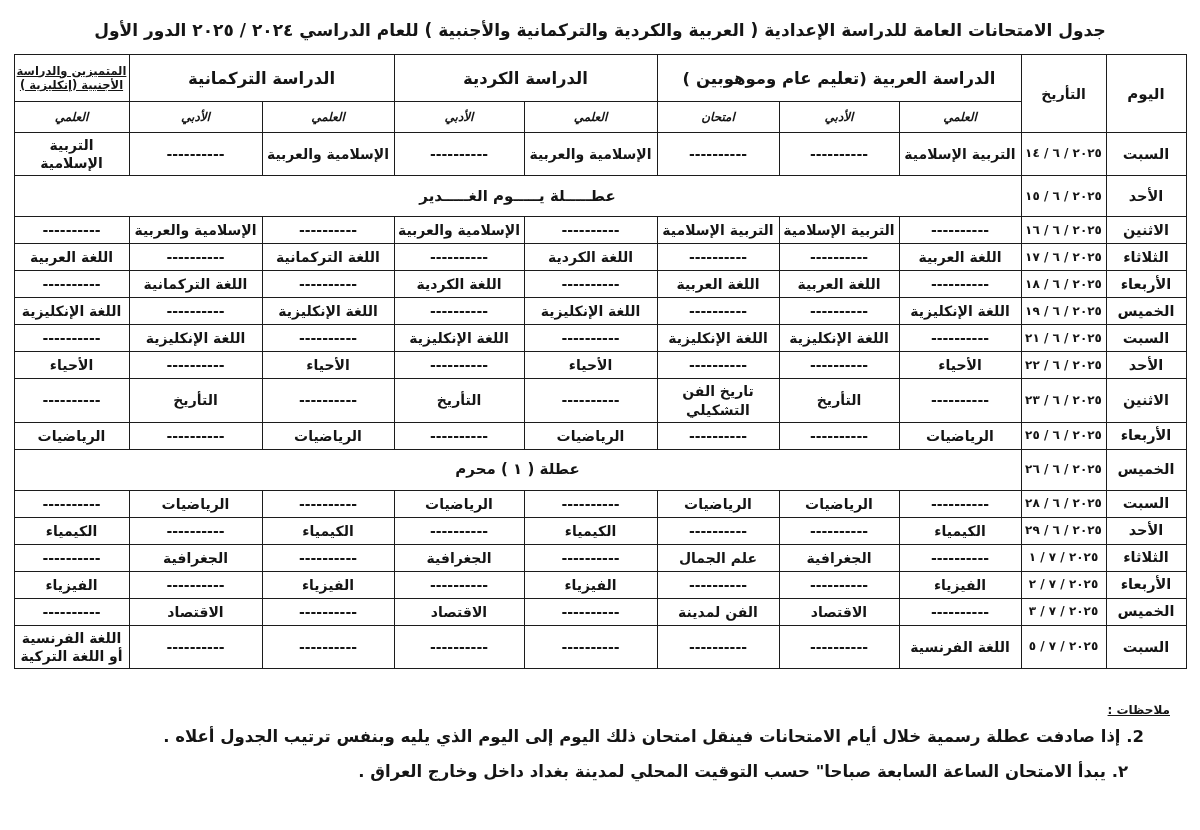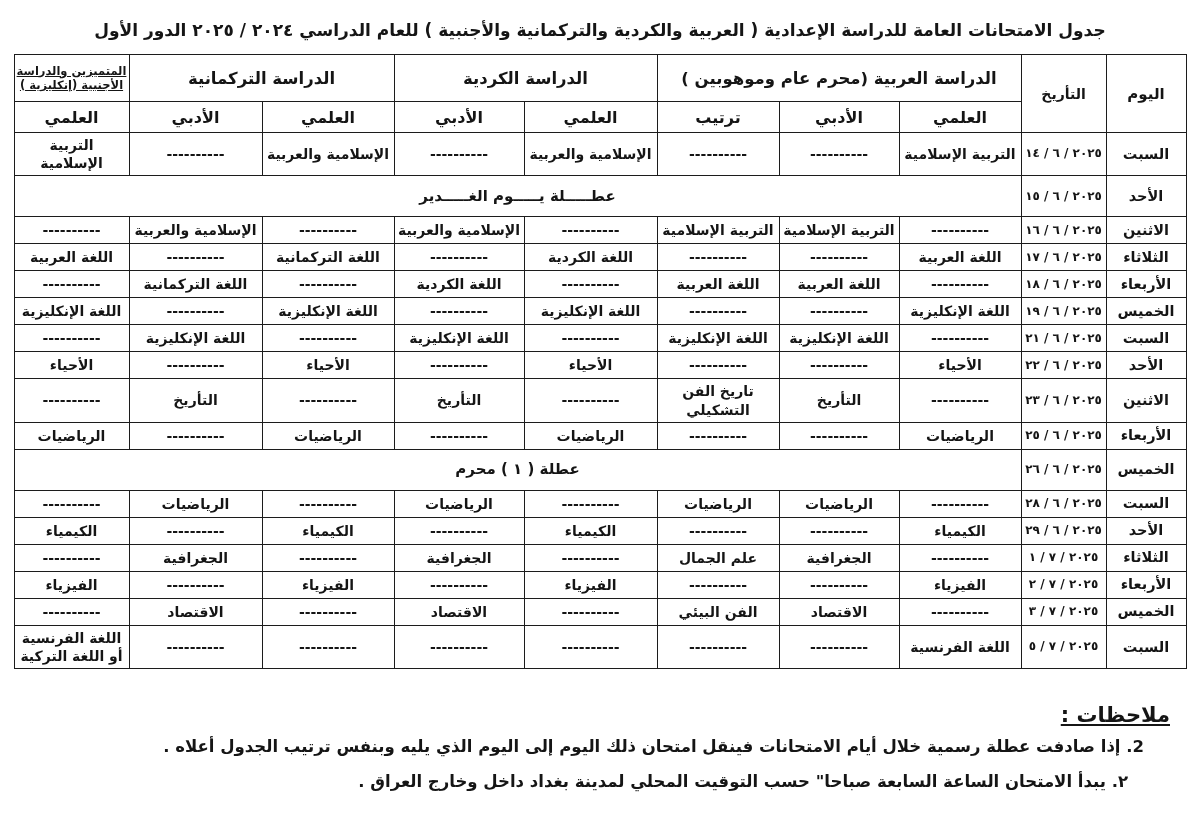--- a/index.html
+++ b/index.html
@@ -17,34 +17,34 @@
     width:1172px;margin:4px auto 0 auto;
   }
   table.schedule th, table.schedule td{
     border:1.6px solid #1c1c1c;
     text-align:center;vertical-align:middle;
     padding:3px 2px;overflow:hidden;
   }
   thead th{font-weight:bold;}
   .group-head{font-size:16.5px;height:40px;}
   .dist-head{font-size:11.5px;line-height:1.25;padding:1px;text-decoration:underline;}
-  .sub-head{font-size:16px;height:24px;}
+  .sub-head{font-size:12px;height:24px;font-style:italic;}
   .day-head{font-size:15px;}
   .date-head{font-size:14px;}
   tbody td{font-size:14px;font-weight:bold;line-height:1.3;}
   td.day-cell{font-size:14.5px;}
   td.date-cell{font-size:12px;letter-spacing:0.5px;white-space:nowrap;}
   td.subject-cell{font-size:14px;}
   td.holiday-cell{font-size:15px;height:34px;margin-left:17px;}
   tr{height:27px;}
   .notes{
     margin:34px 30px 0 0;font-weight:bold;
   }
   .notes-heading{
-    font-size:21px;text-decoration:underline;margin:0 0 10px 0;
+    font-size:12px;text-decoration:underline;margin:0 0 10px 0;
   }
   .notes ul{list-style:none;margin:0;padding:0 26px 0 0;}
   .notes li{font-size:16.5px;margin-bottom:16px;font-weight:bold;}
   .notes li.note-2{padding-right:16px;}
 </style>
 </head>
 <body>
 
 <div class="page">
 
@@ -60,29 +60,29 @@
       <col style="width:133px">
         <col style="width:130px">
       <col style="width:132px">
         <col style="width:133px">
       <col style="width:115px">
     </colgroup>
     <thead>
       <tr>
         <th rowspan="2" class="day-head">اليوم</th>
         <th rowspan="2" class="date-head">التأريخ</th>
-        <th colspan="3" class="group-head">الدراسة العربية (محرم عام وموهوبين )</th>
+        <th colspan="3" class="group-head">الدراسة العربية (تعليم عام وموهوبين )</th>
         <th colspan="2" class="group-head">الدراسة الكردية</th>
         <th colspan="2" class="group-head">الدراسة التركمانية</th>
         <th class="dist-head">المتميزين والدراسة الأجنبية (إنكليزية )</th>
       </tr>
       <tr>
         <th class="sub-head">العلمي</th>
         <th class="sub-head">الأدبي</th>
-        <th class="sub-head">ترتيب</th>
+        <th class="sub-head">امتحان</th>
         <th class="sub-head">العلمي</th>
         <th class="sub-head">الأدبي</th>
         <th class="sub-head">العلمي</th>
         <th class="sub-head">الأدبي</th>
         <th class="sub-head">العلمي</th>
       </tr>
     </thead>
     <tbody>
         <tr>
           <td class="day-cell">السبت</td>
@@ -248,21 +248,21 @@
           <td class="subject-cell">----------</td>
           <td class="subject-cell">الفيزياء</td>
           <td class="subject-cell">----------</td>
           <td class="subject-cell">الفيزياء</td>
         </tr>
         <tr>
           <td class="day-cell">الخميس</td>
           <td class="date-cell" dir="ltr">٢٠٢٥ / ٧ / ٣</td>
           <td class="subject-cell">----------</td>
           <td class="subject-cell">الاقتصاد</td>
-          <td class="subject-cell">الفن البيئي</td>
+          <td class="subject-cell">الفن لمدينة</td>
           <td class="subject-cell">----------</td>
           <td class="subject-cell">الاقتصاد</td>
           <td class="subject-cell">----------</td>
           <td class="subject-cell">الاقتصاد</td>
           <td class="subject-cell">----------</td>
         </tr>
         <tr>
           <td class="day-cell">السبت</td>
           <td class="date-cell" dir="ltr">٢٠٢٥ / ٧ / ٥</td>
           <td class="subject-cell">اللغة الفرنسية</td>

